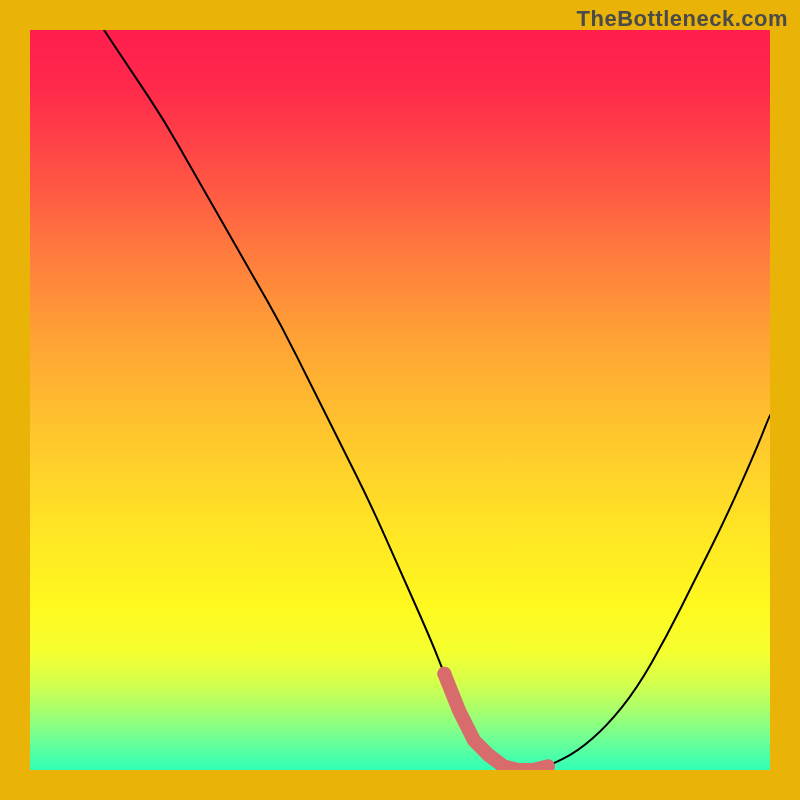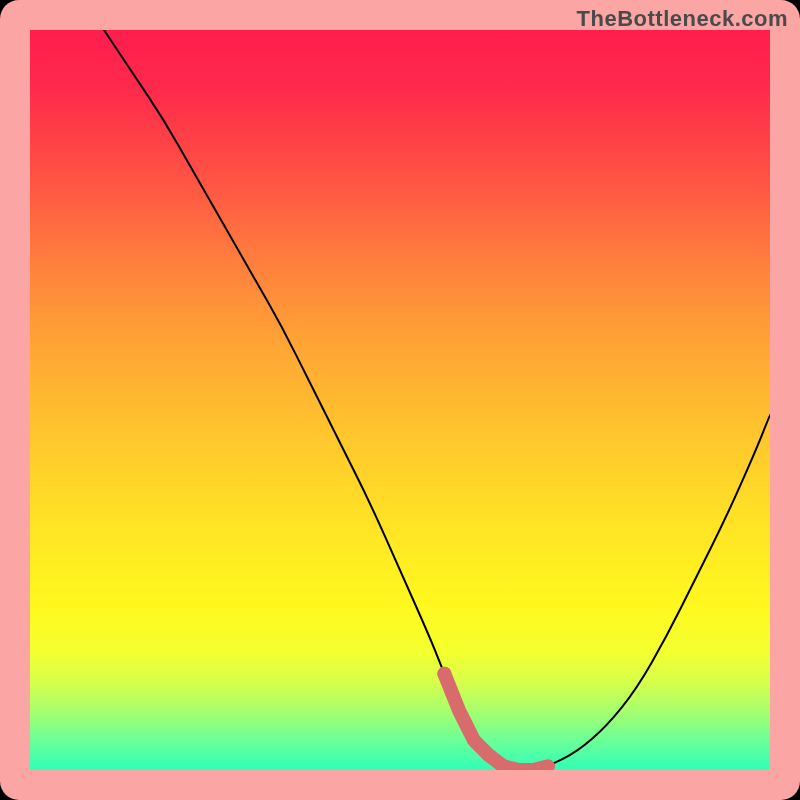--- a/index.html
+++ b/index.html
@@ -7,22 +7,21 @@
     padding: 0;
     width: 800px;
     height: 800px;
     background: #000000;
     overflow: hidden;
   }
   .outer {
     position: relative;
     width: 800px;
     height: 800px;
-    background: #fca5a5;
-    border-radius: 19px;
+    background: #eab308;
   }
   .watermark {
     position: absolute;
     top: 6px;
     right: 12px;
     color: #4a4a4a;
     font-family: Arial, Helvetica, sans-serif;
     font-size: 22px;
     font-weight: bold;
     letter-spacing: 0.5px;

